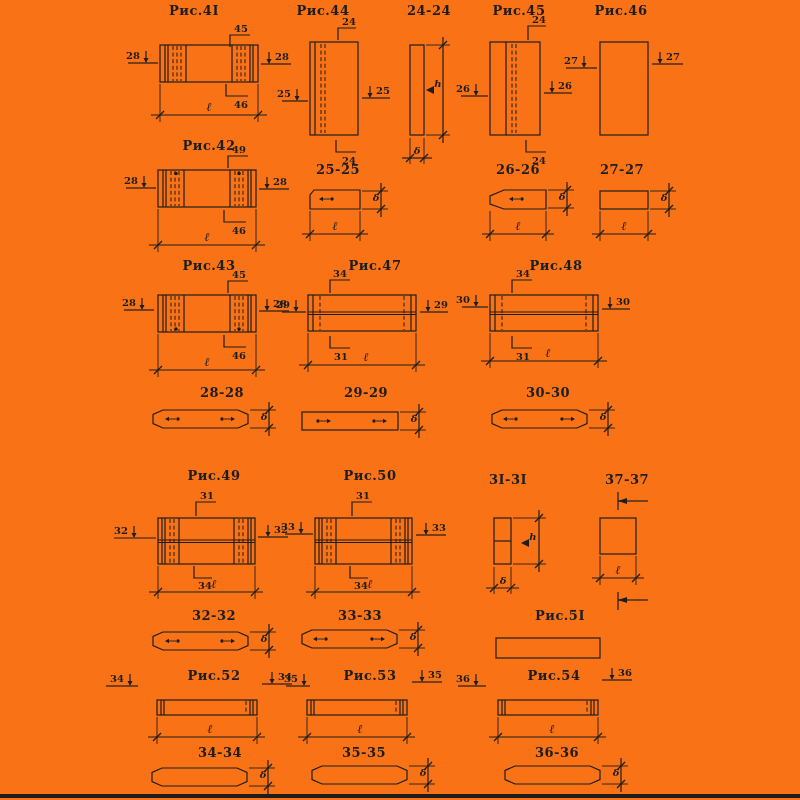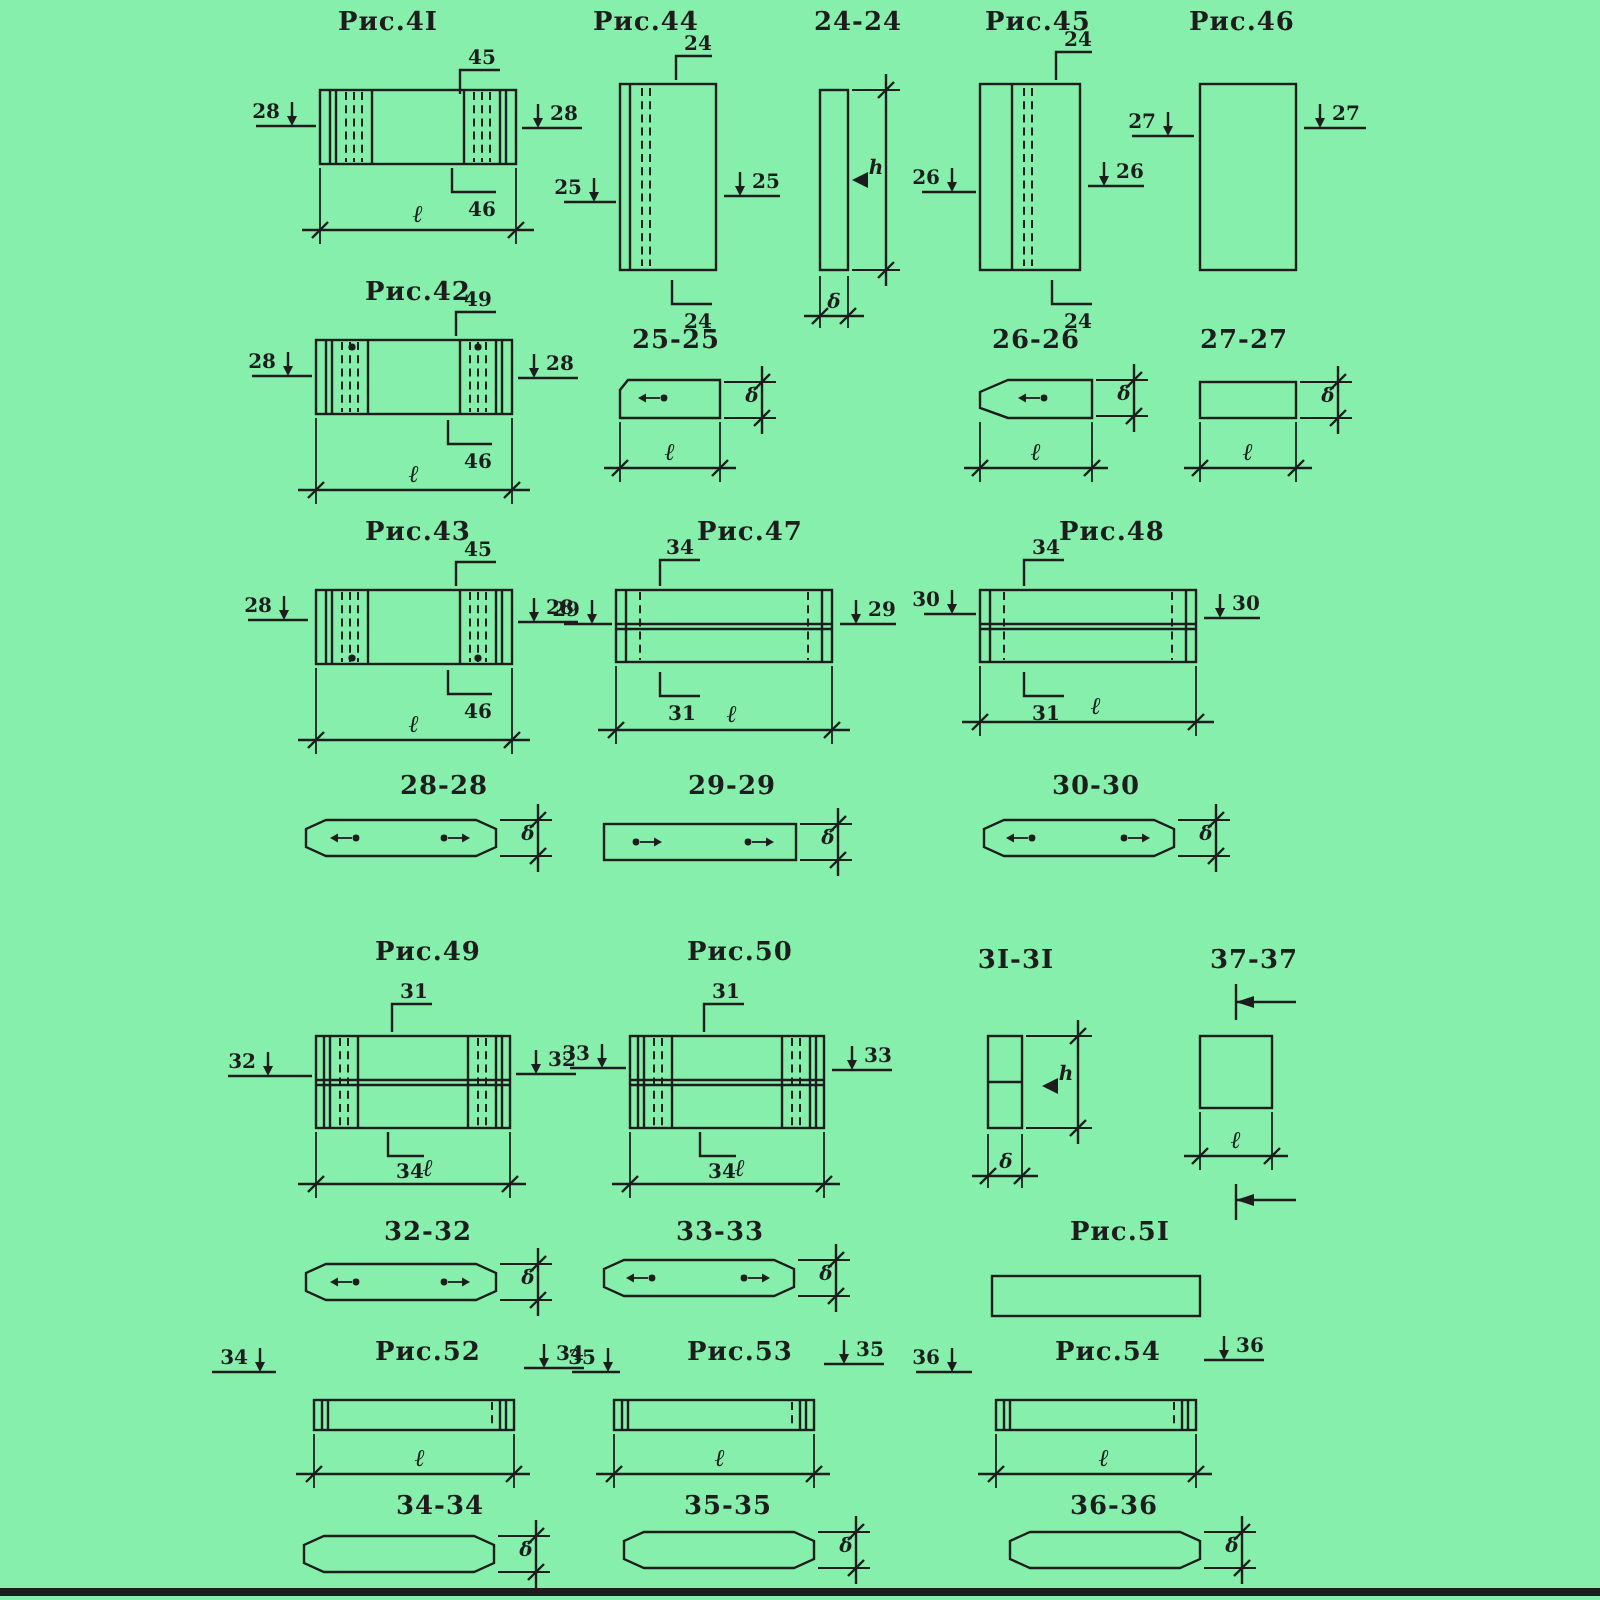--- a/index.html
+++ b/index.html
@@ -1,16 +1,16 @@
 <!DOCTYPE html>
 <html><head>
 <meta charset="utf-8">
 <style>
   html,body{margin:0;padding:0;background:#e8e8e8;}
-  #page{position:relative;width:800px;height:800px;background:#86efac;overflow:hidden;}
+  #page{position:relative;width:800px;height:800px;background:#f97316;overflow:hidden;}
   svg{display:block}
   text{font-family:"DejaVu Serif","Liberation Serif",serif;fill:#1d1d1d;font-weight:bold;}
   .t{font-size:13px;text-anchor:middle;letter-spacing:0.5px;}
   .n{font-size:10px;}
   .d{font-size:12px;font-style:italic;text-anchor:middle;}
   .g{font-size:10px;font-style:italic;text-anchor:middle;}
   line,path,rect,polygon,polyline{stroke:#1d1d1d;fill:none;stroke-width:1.2;}
   .thin{stroke-width:0.9;}
   .dash{stroke-dasharray:4 2.6;stroke-width:1;}
   .fill{fill:#1d1d1d;stroke:none;}

